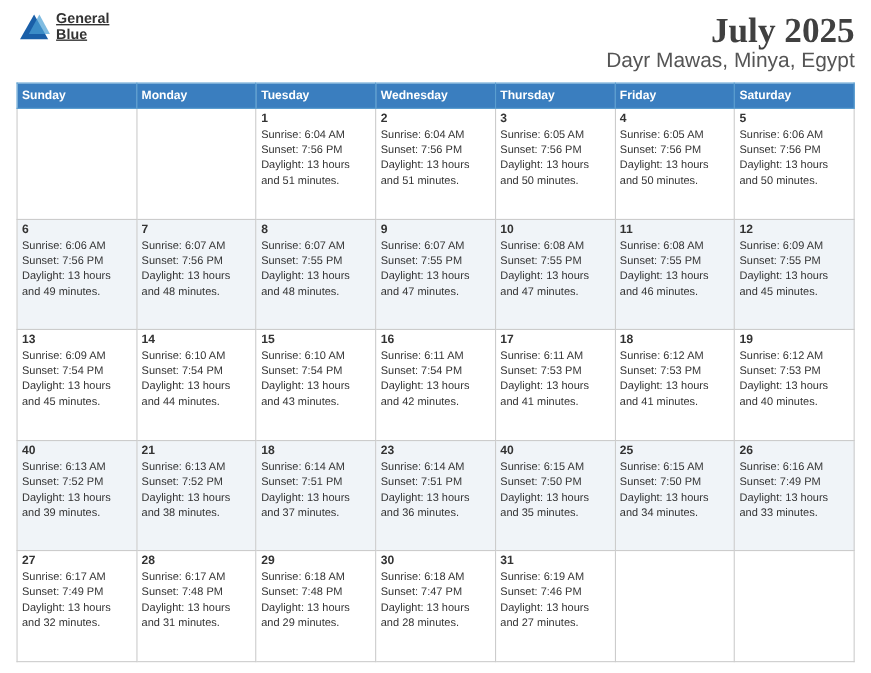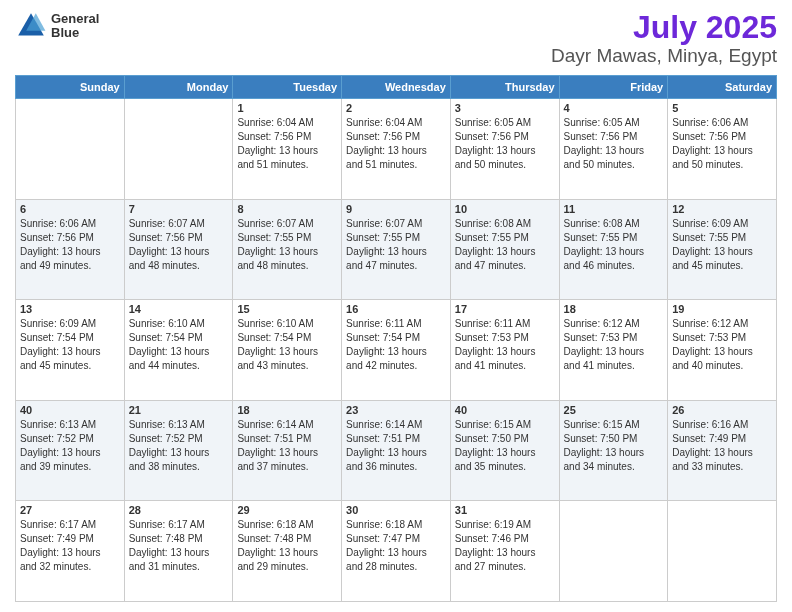--- a/index.html
+++ b/index.html
@@ -18,63 +18,64 @@
       flex-direction: column;
     }
     .header {
       display: flex;
       justify-content: space-between;
       align-items: flex-start;
       margin-bottom: 8px;
     }
     .logo {
       display: flex;
-      align-items: center;
       gap: 4px;
+      text-decoration: underline;
     }
     .logo-text {
       display: flex;
       flex-direction: column;
       font-size: 13px;
       font-weight: bold;
       color: #333;
       line-height: 1.1;
     }
     .logo-icon {
       width: 32px;
       height: 32px;
     }
     .title-section {
       text-align: right;
     }
     .month-title {
       font-size: 32px;
       font-weight: bold;
-      color: #6d28d9;
+      color: #404040;
       line-height: 1.1;
+      font-family: Liberation Serif, serif;
     }
     .location-title {
       font-size: 19px;
       color: #555;
       margin-left: 32px;
     }
     .calendar {
       flex: 1;
       border: 1px solid #ccc;
       border-collapse: collapse;
       width: 100%;
       table-layout: fixed;
     }
     .calendar th {
       background: #3a7ebf;
       color: #fff;
       font-size: 11px;
       font-weight: bold;
       padding: 5px 4px;
-      text-align: right;
+      text-align: left;
       border: 1px solid #5a9ed0;
     }
     .calendar td {
       vertical-align: top;
       border: 1px solid #ccc;
       padding: 3px 4px;
       font-size: 9px;
       color: #333;
       height: 80px;
       width: 113px;

